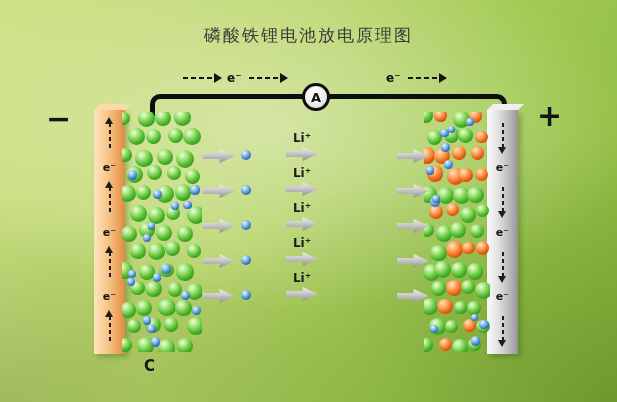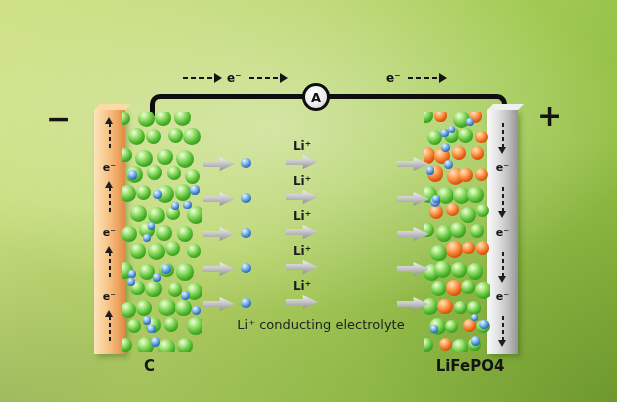--- a/index.html
+++ b/index.html
@@ -77,21 +77,21 @@
   .electrode{ position:absolute; top:112px; height:240px; overflow:hidden; }
   .electrode.left{ left:122px; width:80px; }
   .electrode.right{ left:424px; width:66px; }
 
   .sphere{ position:absolute; border-radius:50%; }
   .s-green{ background:radial-gradient(circle at 35% 28%, #effbe4 0%, #a8e87d 25%, var(--green-sphere,#4cb52c) 60%, #1f7d12 95%); }
   .s-orange{ background:radial-gradient(circle at 35% 28%, #ffe3c2 0%, #ffa85e 30%, var(--orange-sphere,#e65c12) 65%, #a83b06 95%); }
   .s-blue{ background:radial-gradient(circle at 35% 28%, #e9f4ff 0%, #8fc2ef 30%, var(--blue-sphere,#3a78c2) 65%, #1b4e8a 95%); }
 
   
-  .ion-row{ position:absolute; left:200px; width:232px; height:34px;margin-top:8px; }
+  .ion-row{ position:absolute; left:200px; width:232px; height:34px; }
   .arrow3d{ width:32px; height:16px;
     background:linear-gradient(180deg,#f4f4f4 0%, #c9c9c9 45%, #8a8a8a 100%);
     clip-path:polygon(0 32%, 52% 32%, 52% 6%, 100% 50%, 52% 94%, 52% 68%, 0 68%); }
   .ion-row > .arrow3d{ position:absolute; top:14px; }
   .ion-dot{ position:absolute; top:16px; width:10px; height:10px; border-radius:50%;
     background:radial-gradient(circle at 35% 28%, #e9f4ff 0%, #8fc2ef 30%, var(--blue-sphere,#3a78c2) 65%, #1b4e8a 95%); }
   .ion-mid{ position:absolute; top:-3px; display:flex; flex-direction:column; align-items:center; gap:1px; }
   .ion-mid .arrow3d{ position:static; }
   .ion-label{ font-size:12px; font-weight:600; color:#1d1d1d; }
 
@@ -104,20 +104,21 @@
 
   .electrode-label{ position:absolute; font-size:15px; font-weight:bold; color:#141414; }
   .el-c{ left:144px; top:357px; }
   .el-lfp{ left:415px; top:357px; width:110px; text-align:center; }
 </style>
 </head>
 <body>
 
 <div class="stage">
 
+  <div class="title">磷酸铁锂电池放电原理图</div>
 
   <div class="wire-frame"></div>
 
   <div class="eflow eflow-left">
     <span class="dash-arrow"></span>
     <span>e⁻</span>
     <span class="dash-arrow"></span>
   </div>
   <div class="eflow eflow-right">
     <span>e⁻</span>
@@ -327,17 +328,15 @@
   <div class="ion-row" style="top:274px">
     <span class="arrow3d" style="left:3px"></span>
     <span class="ion-dot" style="left:41px"></span>
     <span class="ion-mid" style="left:86px">
       <span class="ion-label">Li⁺</span>
       <span class="arrow3d"></span>
     </span>
     <span class="arrow3d" style="left:197px"></span>
   </div>
 
-  <div class="electrolyte-caption">Li⁺ conducting electrolyte</div>
   <div class="electrode-label el-c">C</div>
-  <div class="electrode-label el-lfp">LiFePO4</div>
 
 </div>
 
 </body></html>

